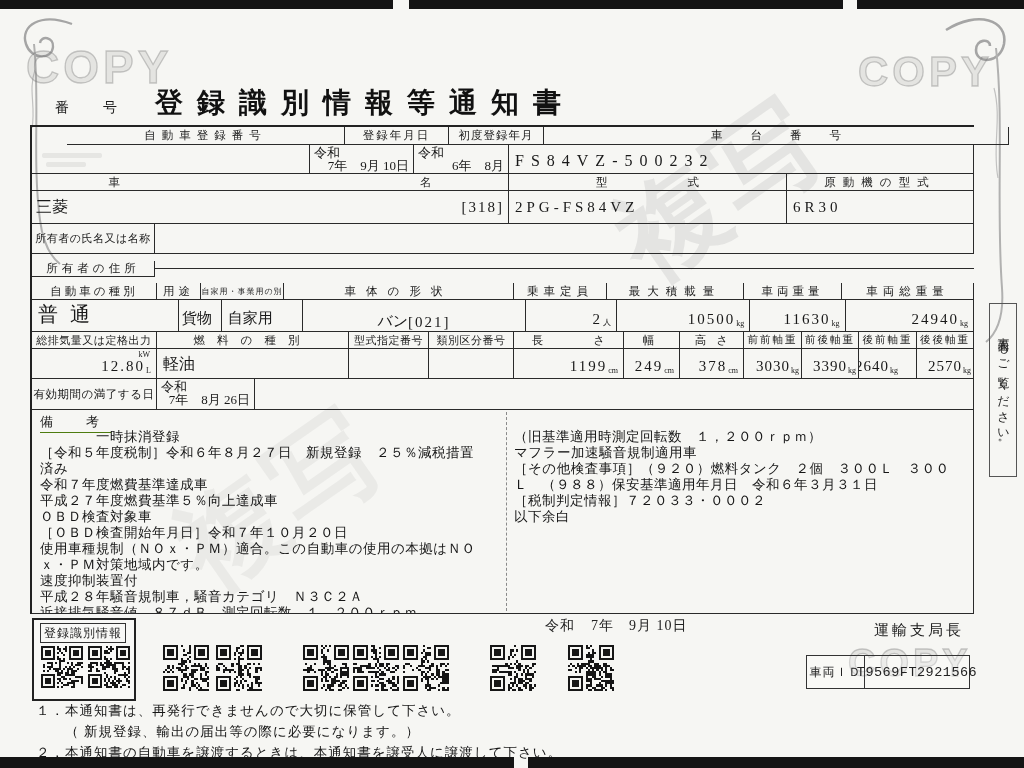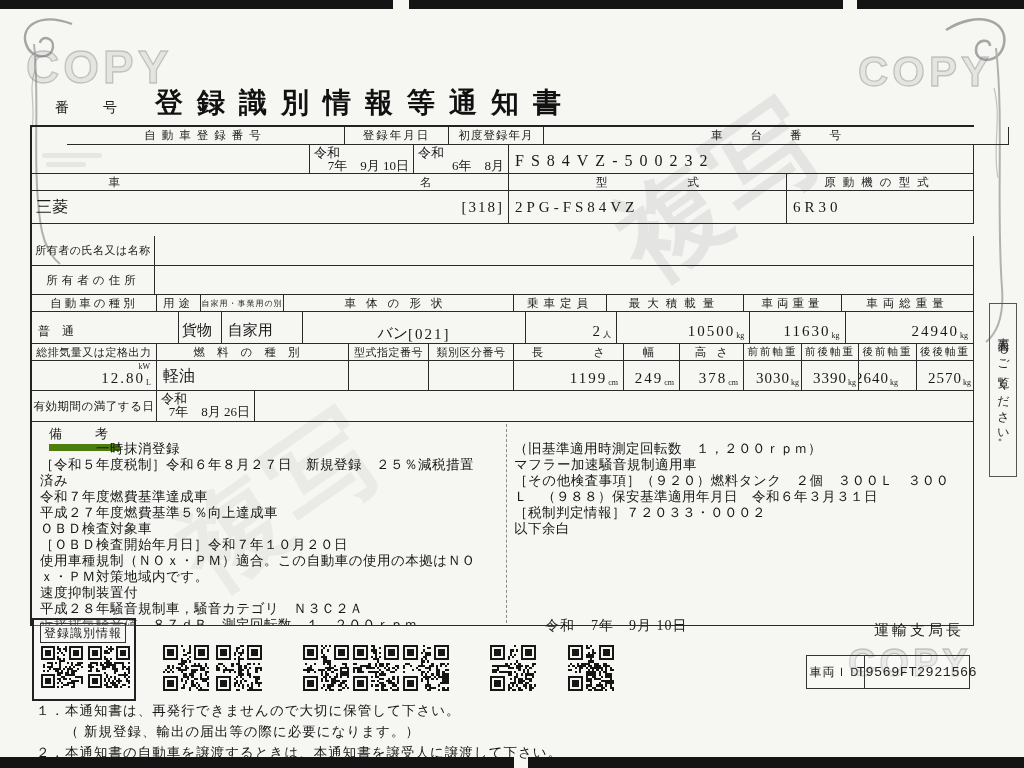--- a/index.html
+++ b/index.html
@@ -31,21 +31,21 @@
   .twoline{display:block;padding:1px 4px;}
   .twoline .era{font-size:13px;text-align:left;line-height:13px;}
   .twoline .dt{font-size:13px;text-align:right;line-height:14px;white-space:nowrap;}
   .unit{font-size:8px;margin-left:1px;align-self:flex-end;padding-bottom:0px;}
   .num{letter-spacing:2px;white-space:nowrap;}
   .chassis{font-size:16px;letter-spacing:7px;}
   .model{font-size:15px;letter-spacing:4px;}
   .kwmini{position:absolute;top:1px;right:6px;font-size:8px;letter-spacing:0;}
   .smudge{position:absolute;background:rgba(90,90,90,0.10);border-radius:2px;}
   
-  .remarks-label{position:absolute;left:17px;top:3px;font-size:13px;letter-spacing:10px;border-bottom:7px solid #4d7c0f;padding:0 2px 1px 0;}
+  .remarks-label{position:absolute;left:8px;top:3px;font-size:13px;letter-spacing:10px;border-bottom:1px solid #4d7c0f;padding:0 2px 1px 0;}
   .rem-col{position:absolute;top:19px;font-size:13.5px;line-height:16px;letter-spacing:0.5px;color:#161616;}
   .rem-divider{position:absolute;left:474px;top:2px;bottom:2px;border-left:1px dashed #8a8a8a;}
   .rem-line{white-space:nowrap;}
   
   .regid-box{position:absolute;left:32px;top:618px;width:100px;height:79px;border:2px solid #222;background:rgba(255,255,255,0.25);}
   .regid-label{position:absolute;left:6px;top:3px;width:84px;height:18px;border:1px solid #333;font-size:12px;
                display:flex;align-items:center;justify-content:center;letter-spacing:1px;}
   .qr{position:absolute;}
   .issue-date{position:absolute;left:545px;top:617px;font-size:14px;letter-spacing:1px;white-space:nowrap;}
   .issue-date .gap{display:inline-block;width:16px;}
@@ -126,43 +126,43 @@
 
     <div class="row" style="height:33px;">
       <div class="cell split" style="width:477px;font-size:16px;">
         <span>三菱</span>
         <span class="num" style="font-size:15px;">[318]</span>
       </div>
       <div class="cell vleft model" style="width:278px;">2PG-FS84VZ</div>
       <div class="cell vleft model" style="width:187px;">6R30</div>
     </div>
 
-    <div class="row" style="height:30px;margin-top:12px;">
+    <div class="row" style="height:30px;">
       <div class="cell" style="width:123px;font-size:11px;letter-spacing:0.5px;">所有者の氏名又は名称</div>
       <div class="cell vleft" style="width:819px;"></div>
     </div>
 
-    <div class="row" style="height:29px;">
+    <div class="row" style="height:29px;align-items:center;">
       <div class="cell" style="width:123px;font-size:11.5px;letter-spacing:4px;">所有者の住所</div>
       <div class="cell vleft" style="width:819px;"></div>
     </div>
 
     <div class="row" style="height:17px;">
       <div class="cell hdr" style="width:125px;letter-spacing:3px;">自動車の種別</div>
       <div class="cell hdr" style="width:44px;letter-spacing:4px;">用途</div>
       <div class="cell hdr hdr-s" style="width:83px;">自家用・事業用の別</div>
       <div class="cell hdr" style="width:230px;letter-spacing:10px;">車体の形状</div>
       <div class="cell hdr" style="width:93px;letter-spacing:5px;">乗車定員</div>
       <div class="cell hdr" style="width:137px;letter-spacing:7px;">最大積載量</div>
       <div class="cell hdr" style="width:98px;letter-spacing:4px;">車両重量</div>
       <div class="cell hdr" style="width:132px;letter-spacing:5px;">車両総重量</div>
     </div>
 
     <div class="row" style="height:32px;">
-      <div class="cell vleft vb" style="width:151px;font-size:12px;letter-spacing:12px;">普通</div>
+      <div class="cell vleft vb" style="width:151px;font-size:20px;letter-spacing:12px;">普通</div>
       <div class="cell vleft vb" style="width:44px;padding-left:3px;font-size:15px;">貨物</div>
       <div class="cell vleft vb" style="width:83px;font-size:15px;">自家用</div>
       <div class="cell split vb" style="width:230px;font-size:15px;justify-content:center;">
         <span>バン</span>
         <span class="num">[021]</span>
       </div>
       <div class="cell vright vb" style="width:93px;">
         <span class="num">2</span>
           <span class="unit">人</span>
       </div>

